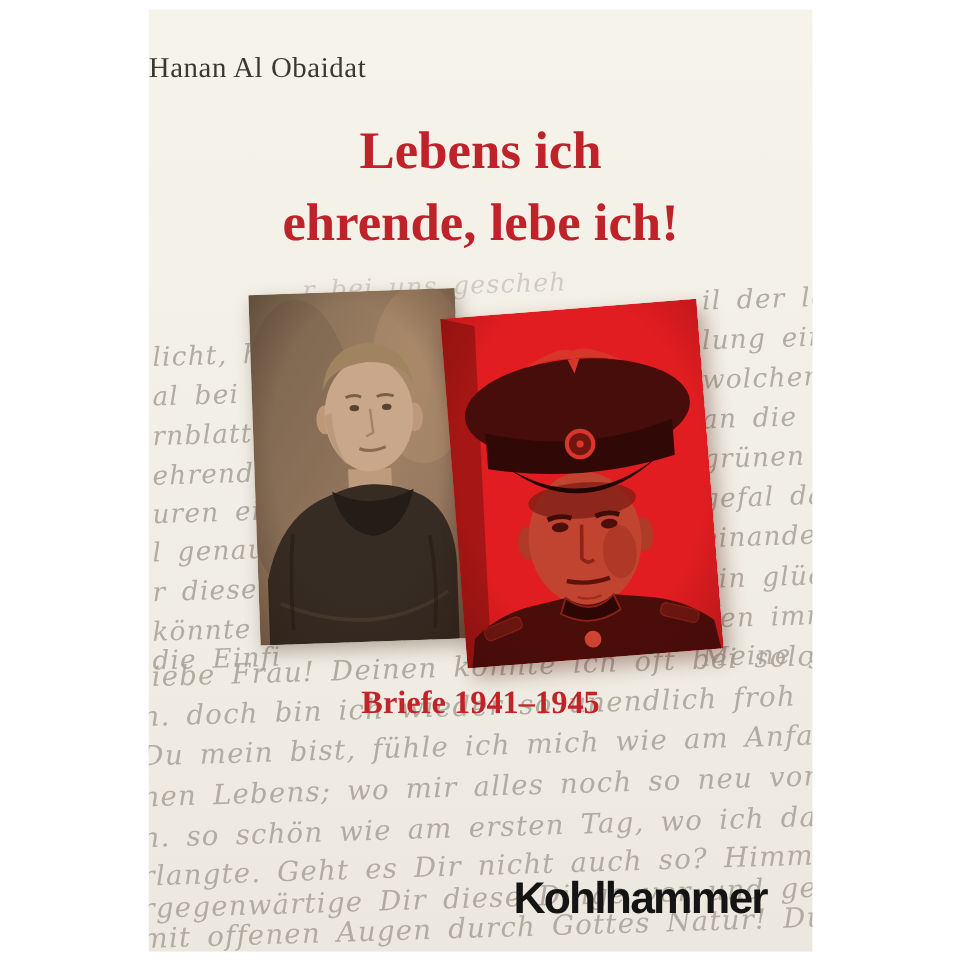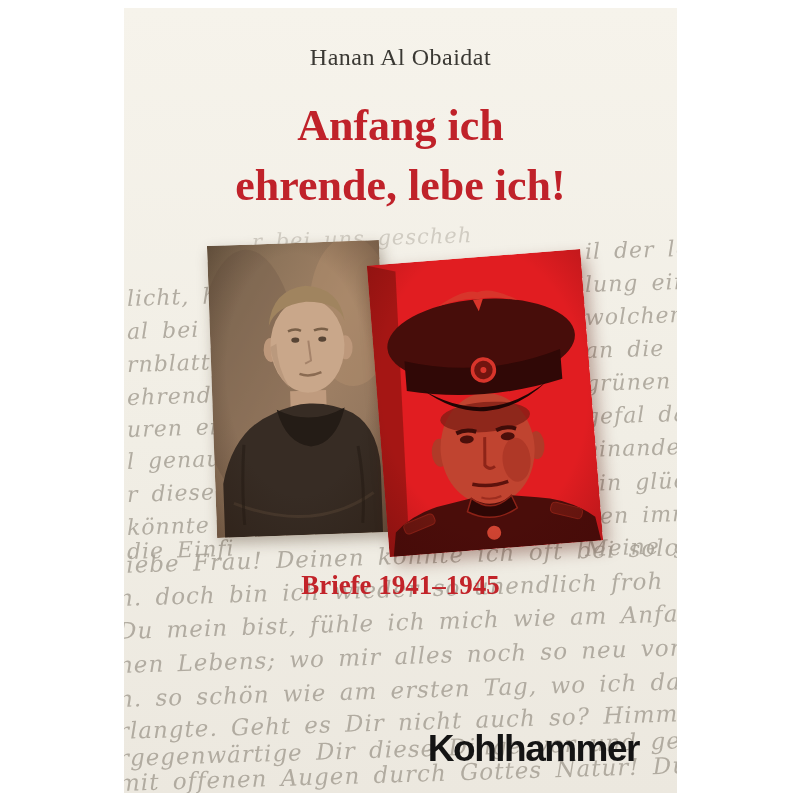--- a/index.html
+++ b/index.html
@@ -1,21 +1,21 @@
 <!DOCTYPE html>
 <html><head>
 <meta charset="utf-8">
 <style>
   html,body{margin:0;padding:0;}
   .page{position:relative;width:800px;height:800px;background:#ffffff;overflow:hidden;
         font-family:"Liberation Serif", serif;}
   .cover{position:absolute;left:124px;top:8px;width:553px;height:785px;
          background:linear-gradient(180deg,#f6f3eb 0%,#f1eee5 55%,#ece8df 100%);overflow:hidden;}
   
-  .author{position:absolute;top:36px;left:0;width:100%;text-align:center;z-index:4;
+  .author{position:absolute;top:36px;left:0;width:100%;text-align:left;z-index:4;
           font-size:24px;color:#3a3833;letter-spacing:.5px;}
   .title{position:absolute;top:88px;left:0;width:100%;text-align:center;z-index:4;
          font-weight:bold;font-size:44px;line-height:60px;color:#c0222a;}
   .subtitle{position:absolute;top:562px;left:0;width:100%;text-align:center;z-index:4;
             font-weight:bold;font-size:27px;color:#c22329;}
   .publisher{position:absolute;top:720px;right:38px;z-index:5;
              font-family:"Liberation Sans", sans-serif;font-weight:bold;font-size:37px;
              letter-spacing:-1.5px;color:#141414;}
   
   .hw-layer{position:absolute;inset:0;z-index:1;}
@@ -67,21 +67,21 @@
         <div class="hw hw-line" style="top: 644px;">nen Lebens; wo mir alles noch so neu vorkom</div>
         <div class="hw hw-line" style="top: 678px;">n. so schön wie am ersten Tag, wo ich das Beruf</div>
         <div class="hw hw-line" style="top: 710px;">rlangte. Geht es Dir nicht auch so? Himmelweit</div>
         <div class="hw hw-line" style="top: 737px;">rgegenwärtige Dir diese Dinge vor und geh</div>
         <div class="hw hw-line" style="top: 762px;">mit offenen Augen durch Gottes Natur! Du die</div>
       </div>
 
     <div class="author">Hanan Al Obaidat</div>
 
     <div class="title">
-      <div>Anfang ich</div>
+      <div>Lebens ich</div>
       <div>ehrende, lebe ich!</div>
     </div>
 
     <div class="photo photo-sepia">
       <svg width="172" height="292" viewBox="0 0 172 292">
         <defs>
           <linearGradient id="sbg" x1="0" y1="0" x2="1" y2="1">
             <stop offset="0" stop-color="#7e6951"></stop>
               <stop offset=".5" stop-color="#a18266"></stop>
               <stop offset="1" stop-color="#8a6f58"></stop>

